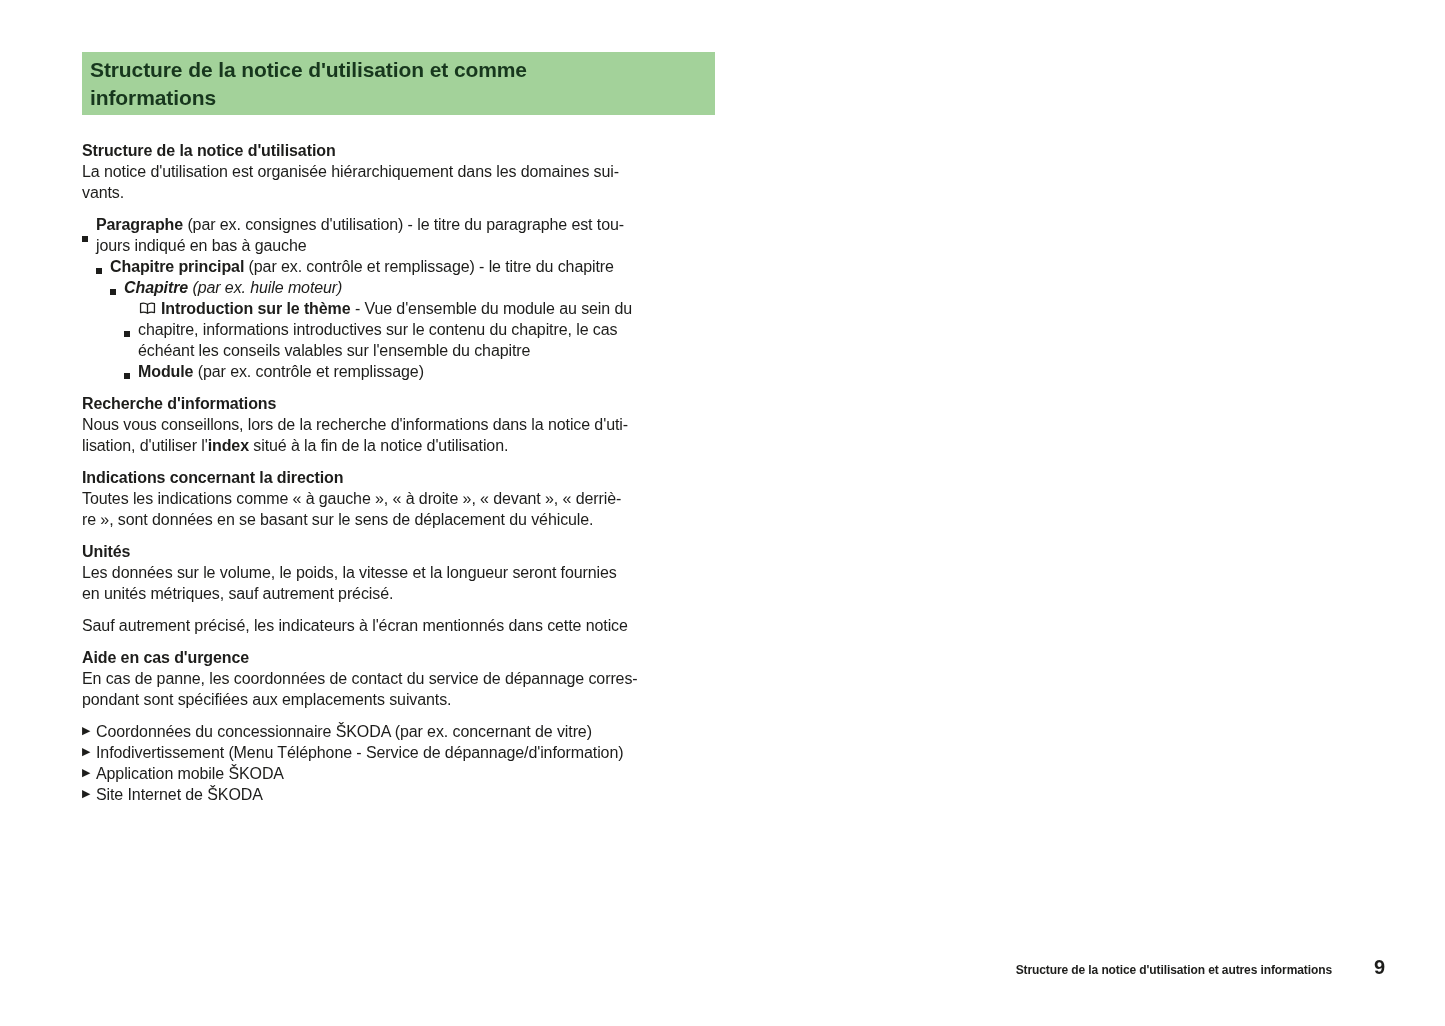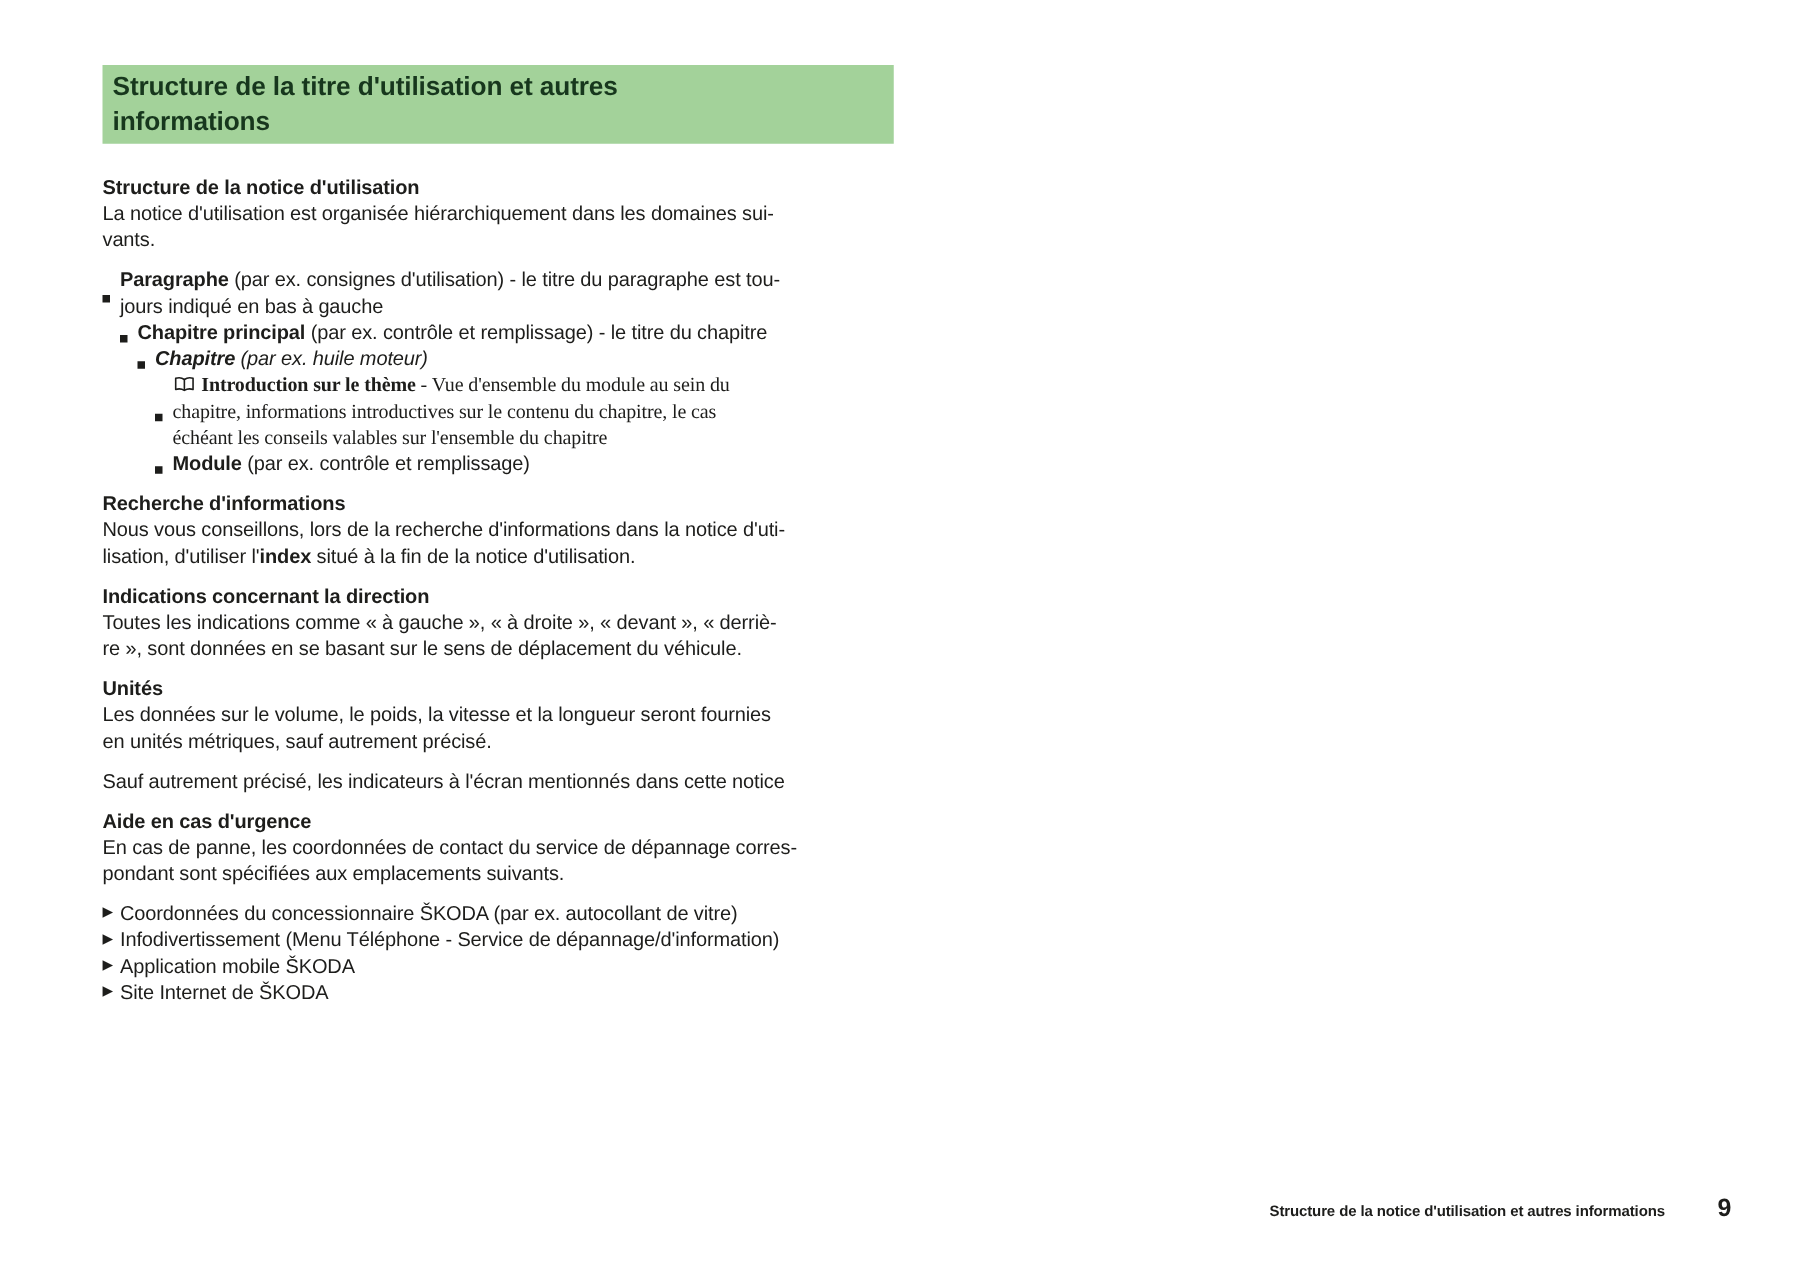--- a/index.html
+++ b/index.html
@@ -41,21 +41,21 @@
     position:absolute;top:956px;right:60px;
     display:flex;align-items:baseline;column-gap:42px;
   }
   .footer-chapter{font-size:12px;font-weight:bold;white-space:nowrap;}
   .footer-page{font-size:20px;font-weight:bold;}
 </style>
 </head>
 <body>
 
 <div class="green-header">
-  <div>Structure de la titre d'utilisation et autres</div>
+  <div>Structure de la notice d'utilisation et comme</div>
   <div>informations</div>
 </div>
 
 <div class="column">
     <div class="section">
       <div class="heading">Structure de la notice d'utilisation</div>
       <div class="line"><span>La notice d'utilisation est organisée hiérarchiquement dans les domaines sui-</span></div>
       <div class="line"><span>vants.</span></div>
     </div>
     <div class="list">
@@ -71,21 +71,21 @@
         <div class="hier-content">
           <div class="line"><span class="b">Chapitre principal</span><span> (par ex. contrôle et remplissage) - le titre du chapitre</span></div>
         </div>
       </div>
       <div class="hier-item" style="margin-left: 28px; font-style: italic;">
         <span class="sq"></span>
         <div class="hier-content">
           <div class="line"><span class="b">Chapitre</span><span> (par ex. huile moteur)</span></div>
         </div>
       </div>
-      <div class="hier-item" style="margin-left: 42px; font-family: Liberation Serif, serif;">
+      <div class="hier-item" style="margin-left: 42px;">
         <span class="sq"></span>
         <div class="hier-content">
           <div class="line"><span class="book-icon"><svg width="17" height="13" viewBox="0 0 24 18">
                 <path d="M12 3.5 C9 1.3 5 1.2 2.2 2.2 L2.2 14.8 C5 13.8 9 13.9 12 15.8 C15 13.9 19 13.8 21.8 14.8 L21.8 2.2 C19 1.2 15 1.3 12 3.5 Z" fill="none" stroke="#1d1d1b" stroke-width="1.8" stroke-linejoin="round"></path>
                 <line x1="12" y1="3.5" x2="12" y2="15.8" stroke="#1d1d1b" stroke-width="1.8"></line>
               </svg></span><span class="b">Introduction sur le thème</span><span> - Vue d'ensemble du module au sein du</span></div>
           <div class="line"><span>chapitre, informations introductives sur le contenu du chapitre, le cas</span></div>
           <div class="line"><span>échéant les conseils valables sur l'ensemble du chapitre</span></div>
         </div>
       </div>
@@ -115,21 +115,21 @@
       <div class="line"><span>Sauf autrement précisé, les indicateurs à l'écran mentionnés dans cette notice</span></div>
     </div>
     <div class="section">
       <div class="heading">Aide en cas d'urgence</div>
       <div class="line"><span>En cas de panne, les coordonnées de contact du service de dépannage corres-</span></div>
       <div class="line"><span>pondant sont spécifiées aux emplacements suivants.</span></div>
     </div>
     <div class="arrow-list">
       <div class="arrow-item">
         <span class="arrow">▶</span>
-        <span class="line">Coordonnées du concessionnaire ŠKODA (par ex. autocollant de vitre)</span>
+        <span class="line">Coordonnées du concessionnaire ŠKODA (par ex. concernant de vitre)</span>
       </div>
       <div class="arrow-item">
         <span class="arrow">▶</span>
         <span class="line">Infodivertissement (Menu Téléphone - Service de dépannage/d'information)</span>
       </div>
       <div class="arrow-item">
         <span class="arrow">▶</span>
         <span class="line">Application mobile ŠKODA</span>
       </div>
       <div class="arrow-item">

